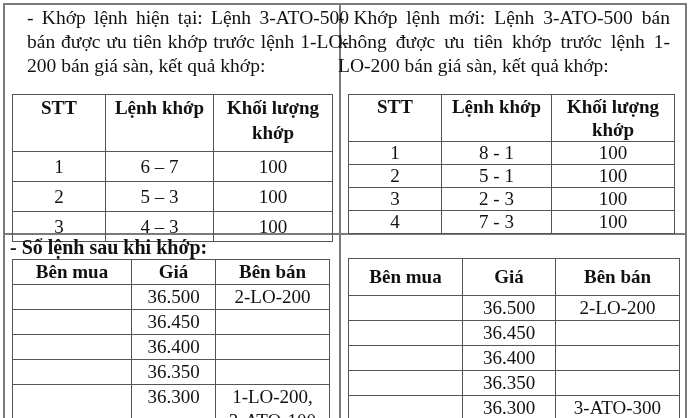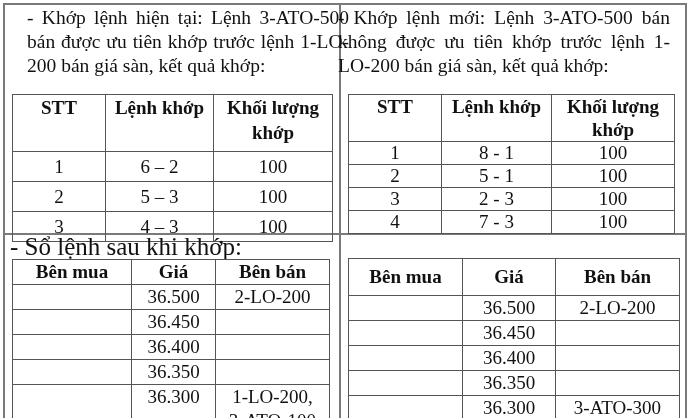--- a/index.html
+++ b/index.html
@@ -1,21 +1,21 @@
 <!DOCTYPE html>
 <html><head>
   <meta charset="utf-8">
   <style>
     html, body { margin:0; padding:0; background:#ffffff; }
     body { width:690px; height:418px; position:relative; overflow:hidden;
            font-family:"Liberation Serif", "DejaVu Serif", serif; color:#111; }
     .vline { position:absolute; background:#7a7a7a; width:2px; }
     .hline { position:absolute; background:#7a7a7a; height:2px; }
     .para { position:absolute; font-size:19.5px; line-height:24px; text-align:justify; text-align-last:left; }
-    .note { position:absolute; font-size:25px; line-height:22px; }
+    .note { position:absolute; font-size:20px; line-height:22px;font-weight:bold; }
     table { position:absolute; border-collapse:collapse; font-size:19px; }
     td, th { border:1.5px solid #555; text-align:center; padding:0; font-weight:normal; }
     th { font-weight:bold; line-height:25px; vertical-align:top;margin-left:44px; }
     .t1 td { height:29px; line-height:29px; }
     .t2 td { height:22px; line-height:22px; }
     .t3 th { height:24px; line-height:24px; }
     .t3 td { height:24px; line-height:24px; vertical-align:top; }
     .t3 td.wrap { line-height:24px; }
     .t4 th { height:36px; line-height:36px; }
     .t4 td { height:24px; line-height:24px; }
@@ -34,21 +34,21 @@
 
 <table class="t1" style="left:12px;top:94px;width:321px;">
   <tbody>
       <tr>
     <th style="width:92px;height:56px;">STT</th>
     <th style="width:107px;">Lệnh khớp</th>
     <th>Khối lượng khớp</th>
   </tr>
   <tr>
     <td>1</td>
-    <td>6 – 2</td>
+    <td>6 – 7</td>
     <td>100</td>
   </tr>
   <tr>
     <td>2</td>
     <td>5 – 3</td>
     <td>100</td>
   </tr>
   <tr>
     <td>3</td>
     <td>4 – 3</td>

